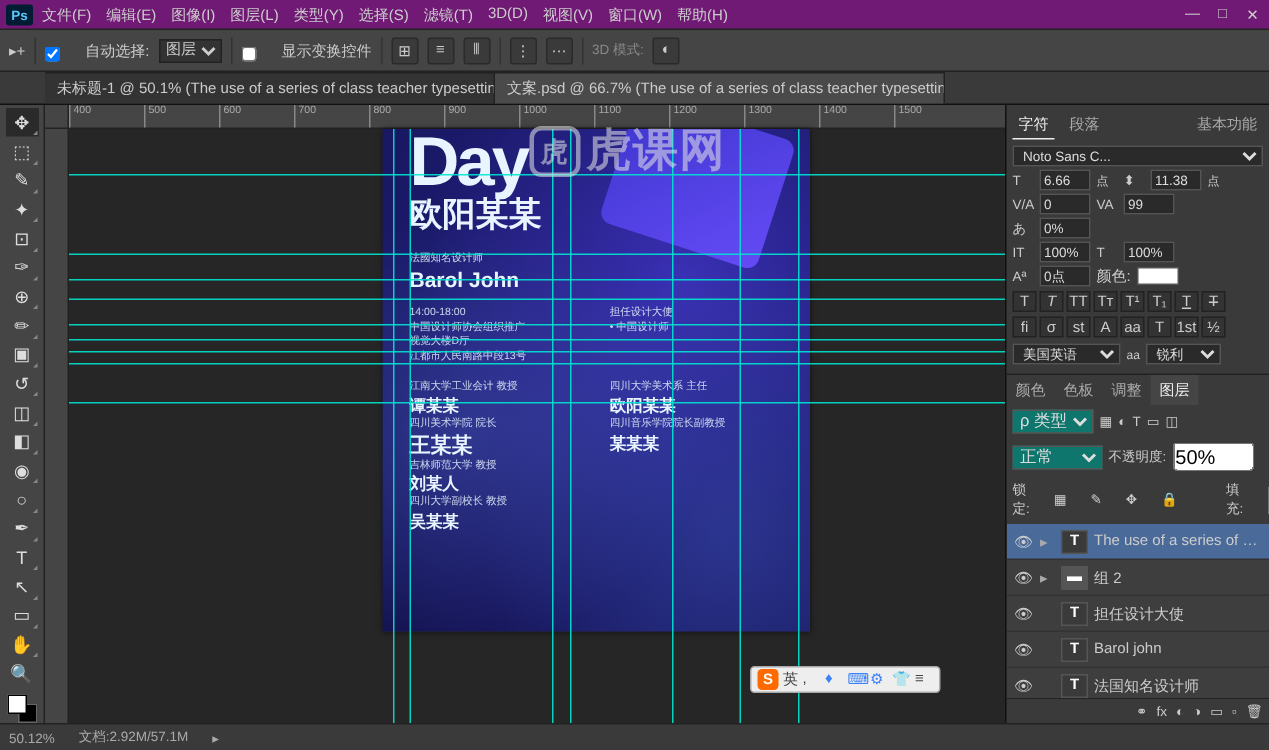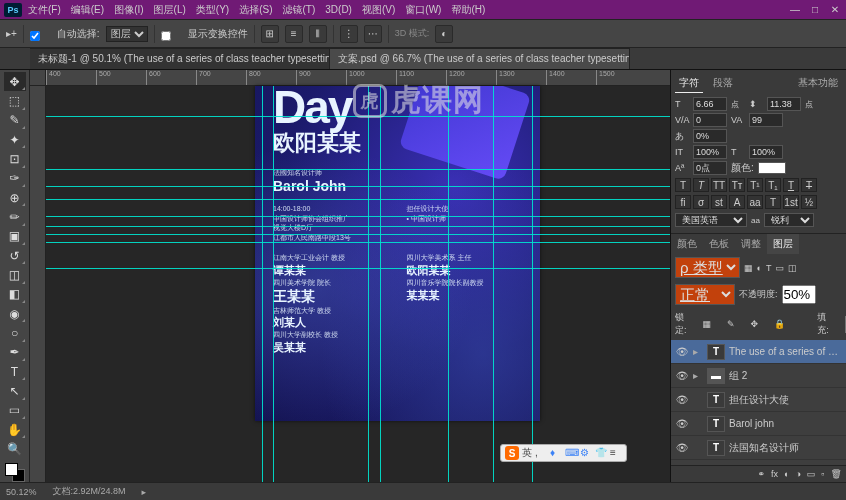--- a/index.html
+++ b/index.html
@@ -56,21 +56,21 @@
 .panel .fldrow .lbl { font-size: 9px; width: 14px; }
 .panel .fldrow input { width: 34px; }
 .panel .fldrow .unit { font-size: 8px; width: 14px; }
 .panel .trow { display: flex; gap: 2px; margin-top: 3px; }
 .panel .trow .tbtn { width: 16px; height: 14px; background: #333; border: 1px solid #222; display: flex; align-items: center; justify-content: center; font-size: 10px; cursor: pointer; }
 .layers { flex: 1; display: flex; flex-direction: column; min-height: 0; }
 .layers .layer-tabs { display: flex; font-size: 10px; }
 .layers .layer-tabs .lt { padding: 3px 6px; cursor: pointer; color: #aaa; }
 .layers .layer-tabs .lt.active { background: #454545; color: #eee; }
 .layers .lay-opts { display: flex; align-items: center; gap: 4px; padding: 3px 4px; font-size: 9px; }
-.layers .lay-opts select { background: #c2410c; border: 1px solid #555; color: #ddd; font-size: 15px; text-decoration: underline; }
+.layers .lay-opts select { background: #0f766e; border: 1px solid #555; color: #ddd; font-size: 11px; }
 .layers .lrow { display: flex; align-items: center; gap: 16px; padding: 3px 4px; font-size: 9px; }
 .layers .tree { flex: 1; overflow: auto; background: #3e3e3e; }
 .layerrow { display: flex; align-items: center; height: 24px; padding: 0 4px; gap: 4px; font-size: 10px; border-bottom: 1px solid #333; cursor: pointer; }
 .layerrow.sel { background: #4a6a9a; }
 .layerrow .eye { width: 14px; text-align: center; }
 .layerrow .chev { width: 10px; color: #aaa; }
 .layerrow .thumb { width: 18px; height: 16px; background: #1a1a1a; border: 1px solid #555; display: flex; align-items: center; justify-content: center; font-size: 10px; color: #fff; }
 .layerrow .thumb.T { background: #3a3a3a; color: #fff; font-weight: bold; }
 .layerrow .thumb.folder { background: #555; }
 .layerrow .lname { flex: 1; overflow: hidden; white-space: nowrap; text-overflow: ellipsis; }
@@ -264,20 +264,21 @@
     </div>
 
     <div class="right-panels">
       <div class="panel">
         <div class="tabs">
           <div class="ptab active">字符</div>
           <div class="ptab">段落</div>
           <div style="flex:1"></div>
           <div class="ptab">基本功能</div>
         </div>
+        <select style="width:100%"><option>Noto Sans C...</option></select>
         <div class="fldrow">
           <span class="lbl">T</span>
             <input value="6.66" style="">
             <span class="unit">点</span>
           <span class="lbl">⬍</span>
             <input value="11.38" style="">
             <span class="unit">点</span>
         </div>
         <div class="fldrow">
           <span class="lbl">V/A</span>
@@ -345,21 +346,21 @@
           <select><option>ρ 类型</option></select>
           <div class="tbtn">▦</div>
           <div class="tbtn">◐</div>
           <div class="tbtn">T</div>
           <div class="tbtn">▭</div>
           <div class="tbtn">◫</div>
         </div>
         <div class="lay-opts">
           <select style="width:60px"><option>正常</option></select>
           <span>不透明度:</span>
-            <input style="width: 34px;" value="50%">
+            <input style="width: 54px;" value="50%">
         </div>
         <div class="lrow">
           <span>锁定:</span>
           <span>▦</span>
           <span>✎</span>
           <span>✥</span>
           <span>🔒</span>
           <span style="flex:1"></span>
           <span>填充:</span>
             <input style="width: 34px;" value="100%">
@@ -404,16 +405,16 @@
           <span>▭</span>
           <span>▫</span>
           <span>🗑</span>
         </div>
       </div>
     </div>
   </div>
 
   <div class="statusbar">
     <span>50.12%</span>
-    <span>文档:2.92M/24.8M</span>
+    <span>文档:2.92M/57.1M</span>
     <span>▸</span>
   </div>
 </div>
 
 </body></html>

